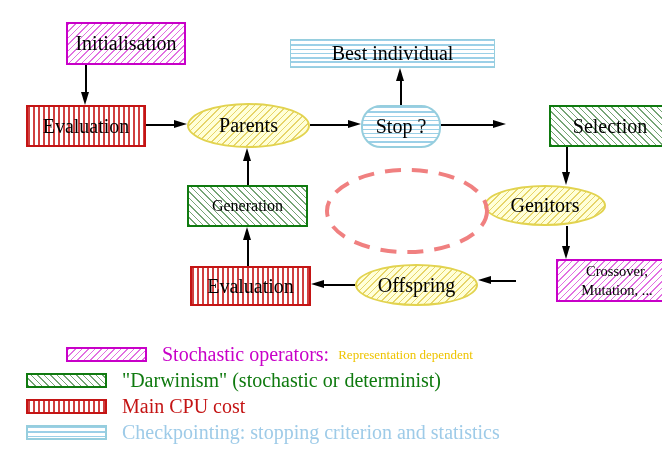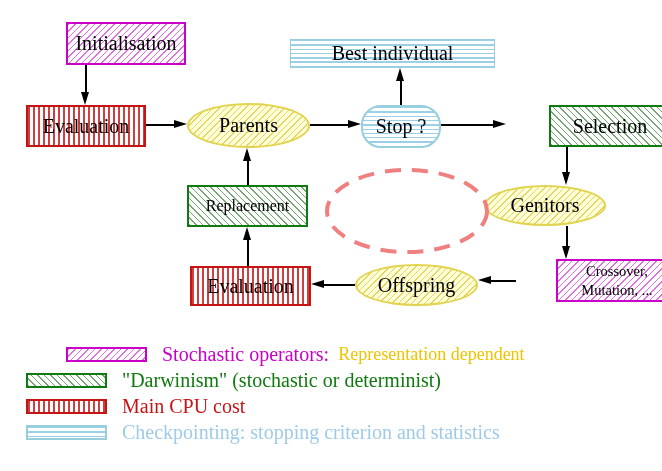--- a/index.html
+++ b/index.html
@@ -34,21 +34,21 @@
   .gen-svg { position:absolute; left:322px; top:166px; }
   .gen-label {
     position:absolute; left:322px; top:166px; width:170px; height:90px;
     display:flex; align-items:center; justify-content:center;
     color:#f08080; font-size:20px;
   }
   
   .legend-row { position:absolute; left:26px; height:17px; display:flex; align-items:center; }
   .swatch { display:inline-block; width:81px; height:15px; box-sizing:border-box; }
   .lt { font-size:20px; margin-left:15px; white-space:nowrap; }
-  .lt2 { font-size:18px; margin-left:9px; white-space:nowrap; }
+  .lt2 { font-size:13px; margin-left:9px; white-space:nowrap; }
   .c-magenta { color:#c800c8; }
   .c-gold { color:#eec400; }
   .c-green { color:#0f7a0f; }
   .c-red { color:#c41414; }
   .c-cyan { color:#9ecbe8; }
 </style>
 </head>
 <body>
 
 <div class="canvas">
@@ -58,21 +58,21 @@
   <div class="node p-red" style="left:26px; top:105px; width:120px; height:42px;">Evaluation</div>
 
   <div class="node p-yellow ellipse" style="left:187px; top:103px; width:123px; height:45px;">Parents</div>
 
   <div class="node p-cyan thinborder" style="left:290px; top:39px; width:205px; height:29px;">Best individual</div>
 
   <div class="node p-cyan rounded" style="left:361px; top:105px; width:80px; height:43px;">Stop ?</div>
 
   <div class="node p-green" style="left:506px; top:105px; width:122px; height:42px;margin-left:43px;">Selection</div>
 
-  <div class="node p-green small" style="left:187px; top:185px; width:121px; height:42px;">Replacement</div>
+  <div class="node p-green small" style="left:187px; top:185px; width:121px; height:42px;">Generation</div>
 
   <div class="node p-yellow ellipse" style="left:484px; top:185px; width:122px; height:41px;">Genitors</div>
 
   <div class="node p-red" style="left:190px; top:266px; width:121px; height:40px;">Evaluation</div>
 
   <div class="node p-yellow ellipse" style="left:355px; top:264px; width:123px; height:42px;">Offspring</div>
 
   <div class="node p-magenta tiny" style="left:516px; top:259px; width:122px; height:43px; flex-direction:column;">
     <span>Crossover,</span>
     <span>Mutation, ...</span>

